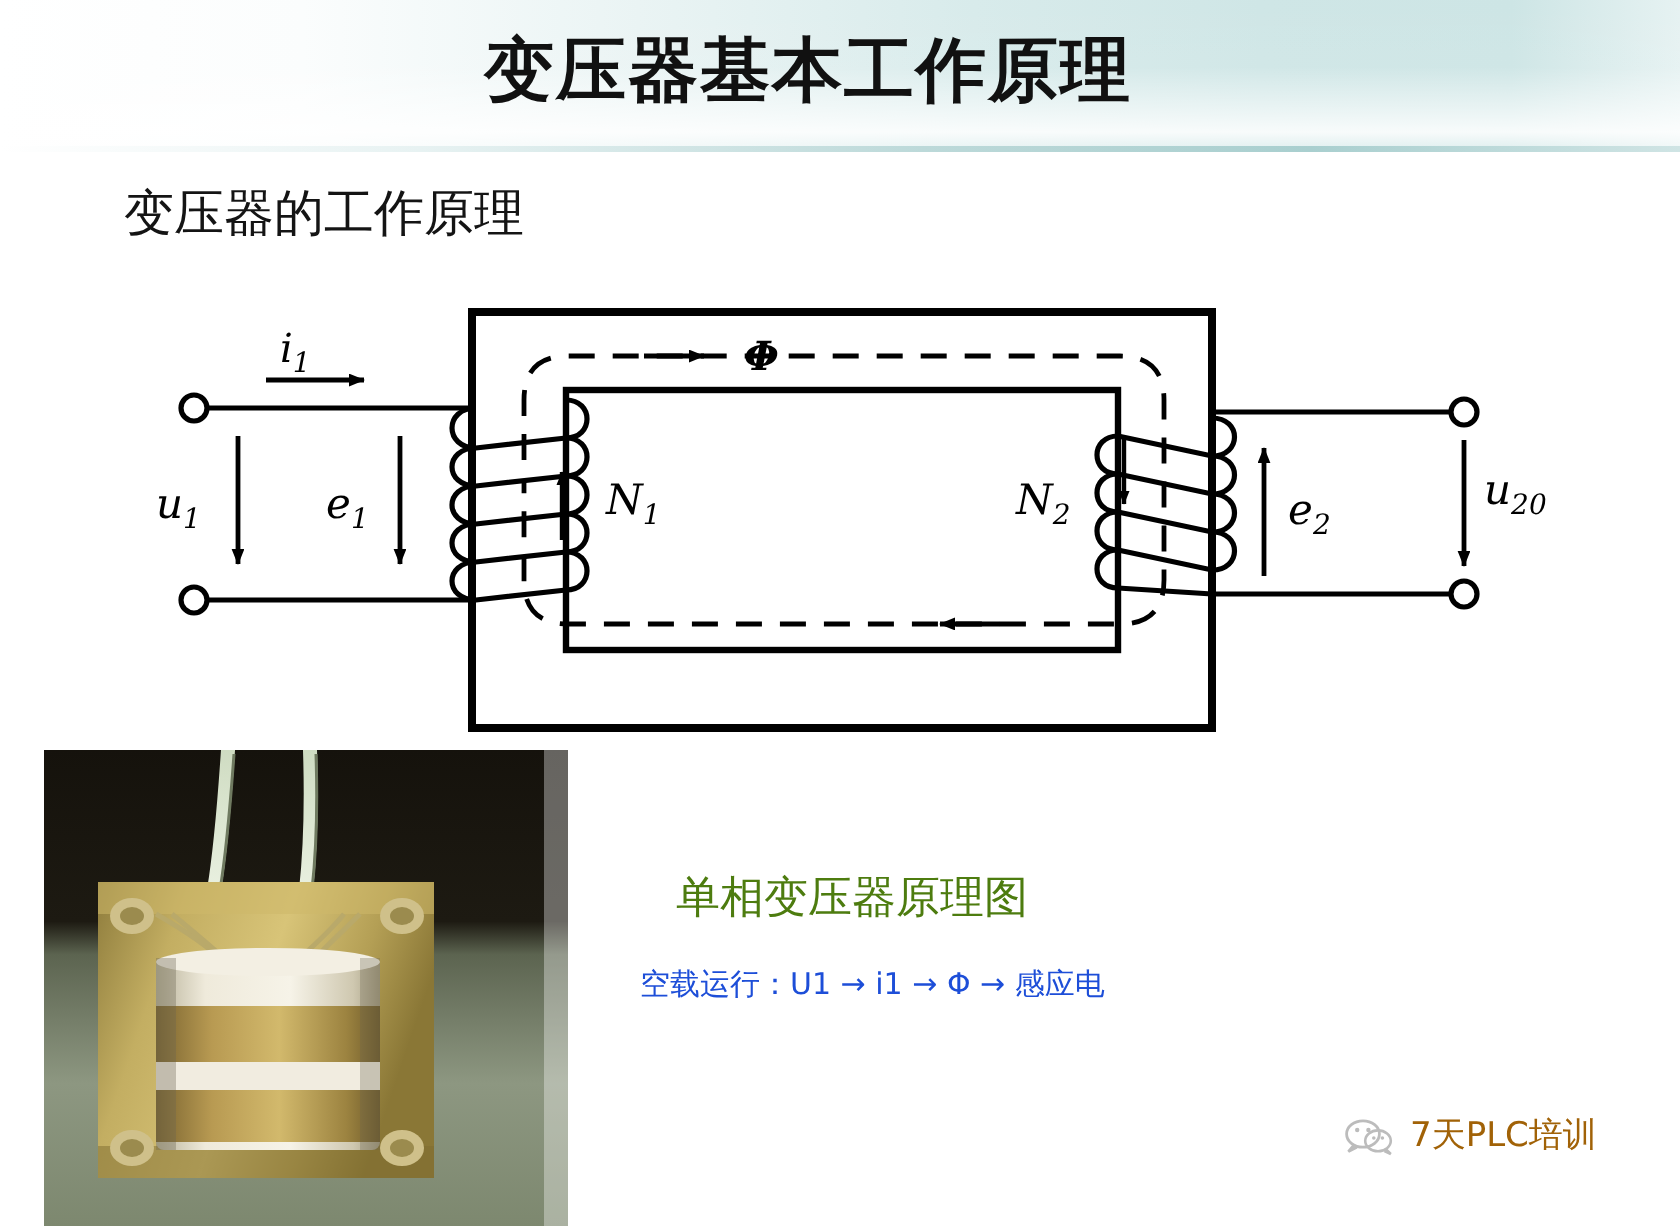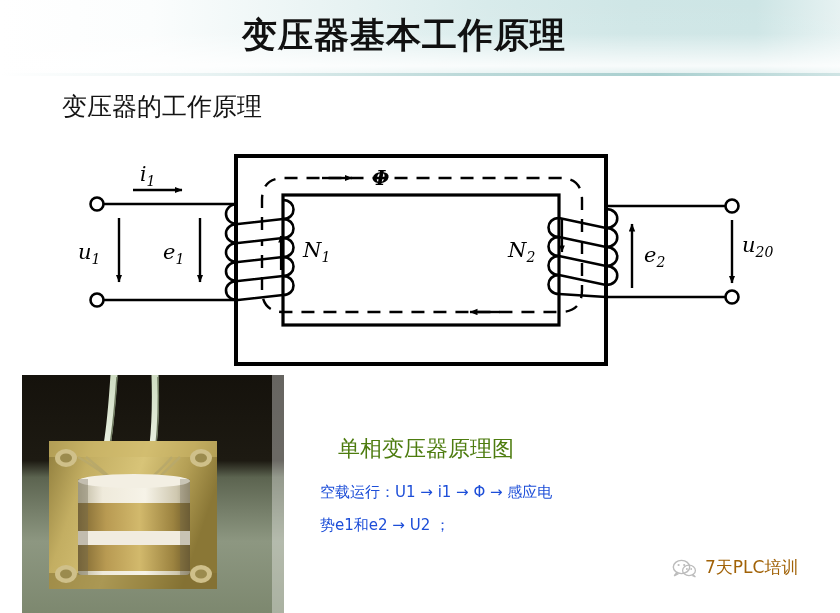--- a/index.html
+++ b/index.html
@@ -358,21 +358,20 @@
     <rect x="158" y="104" width="10" height="96" fill="#6b6450" opacity="0.3"></rect>
 
     <rect x="250" y="0" width="12" height="238" fill="#ffffff" opacity="0.35"></rect>
   </svg>
 </div>
 
 <div id="photo-caption">单相变压器原理图</div>
 
 <div id="body-text">
   <div class="line">空载运行：U1 → i1 → Φ → 感应电</div>
-  <div class="line">势e1和e2 → U2 ；</div>
 </div>
 
 <div id="watermark">
   <span>
     <svg width="26" height="20" viewBox="0 0 26 20">
       <ellipse cx="9.5" cy="9" rx="8.2" ry="6.6" fill="none" stroke="#bcbcbc" stroke-width="1.4"></ellipse>
       <path d="M5,14.5 L2.2,17.8 L6.4,15.6" fill="none" stroke="#bcbcbc" stroke-width="1.4"></path>
       <circle cx="6.6" cy="7" r="1.1" fill="#bcbcbc"></circle>
       <circle cx="12.2" cy="7" r="1.1" fill="#bcbcbc"></circle>
       <ellipse cx="17" cy="12.4" rx="6.4" ry="5.2" fill="none" stroke="#bcbcbc" stroke-width="1.3"></ellipse>

